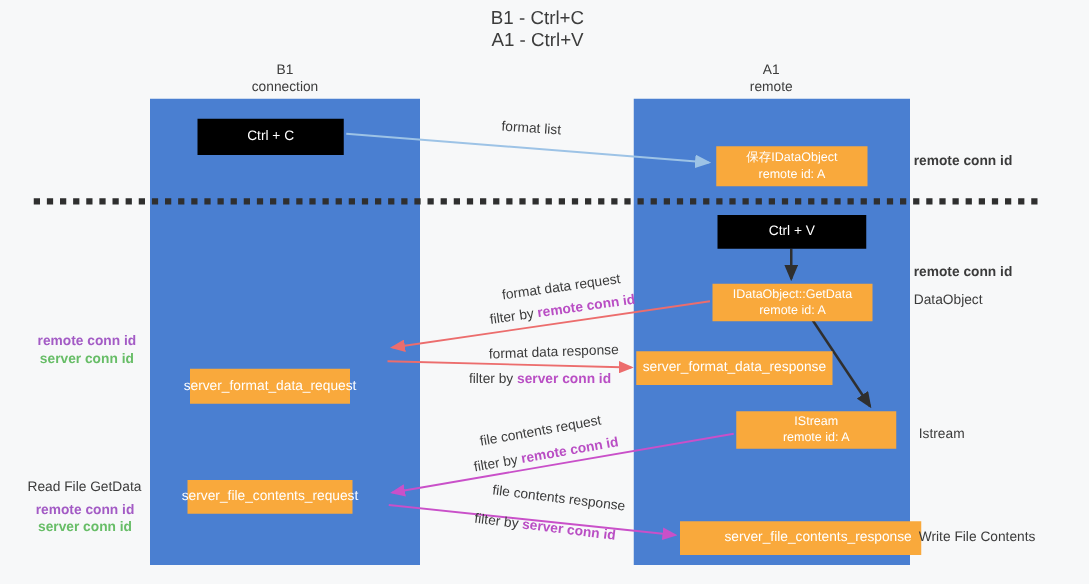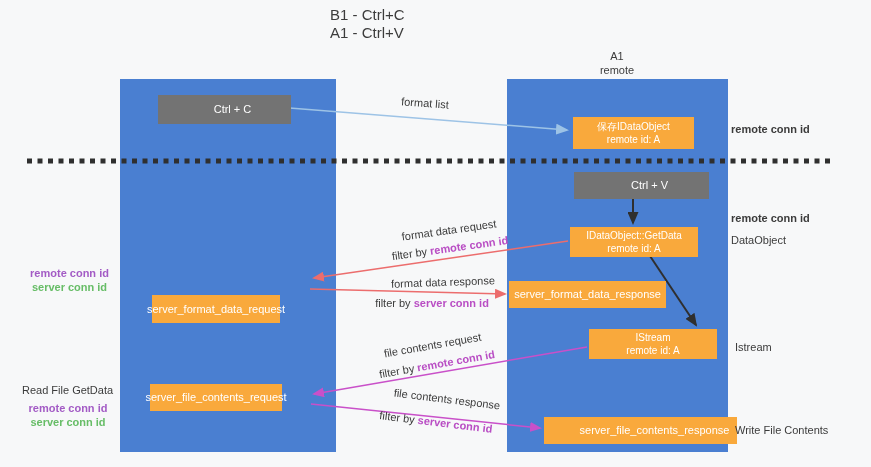--- a/index.html
+++ b/index.html
@@ -2,25 +2,25 @@
 <html><head>
 <meta charset="utf-8">
 <style>
   html,body{margin:0;padding:0;}
   body{background:#f7f8f9;font-family:"Liberation Sans","DejaVu Sans",sans-serif;}
   .canvas{position:relative;width:871px;height:467px;overflow:hidden;background:#f7f8f9;}
   .abs{position:absolute;}
   .col{position:absolute;top:79px;height:373px;background:#4a7fd1;}
   .col-left{left:120px;width:216px;}
   .col-right{left:507px;width:221px;}
-  .title{left:330px;top:6px;width:200px;font-size:15px;line-height:18px;color:#3c3c3c;}
+  .title{left:330px;top:6px;width:200px;text-align:center;font-size:15px;line-height:18px;color:#3c3c3c;}
   .colhead{top:49px;width:160px;text-align:center;font-size:11px;line-height:14px;color:#3c3c3c;}
   .node{position:absolute;display:flex;flex-direction:column;align-items:center;justify-content:center;
         background:#f9a93c;color:#fff;text-align:center;font-size:11px;line-height:13px;}
-  .node.green{background:#737373;padding-left:16px;}
+  .node.green{background:#000000;}
   .node .l2{font-size:10px;}
   .edge-label{position:absolute;text-align:center;font-size:11px;color:#3b3b3b;white-space:nowrap;}
   .purple{color:#a35bc5;font-weight:bold;}
   .magenta{color:#b94ec4;font-weight:bold;}
   .greentxt{color:#67bd67;font-weight:bold;}
   .sidelbl{position:absolute;font-size:11px;color:#3b3b3b;white-space:nowrap;}
   .sidegroup{position:absolute;text-align:center;font-size:11px;line-height:14px;white-space:nowrap;}
   .r-4{transform:rotate(4deg);}
   .r-n8{transform:rotate(-8deg);}
   .r-n2{transform:rotate(-2deg);}
@@ -67,20 +67,24 @@
     <line x1="587" y1="347" x2="314" y2="394" stroke="#c950c9" stroke-width="1.5" marker-end="url(#m-mag)"></line>
 
     <line x1="311" y1="404" x2="540" y2="428" stroke="#c950c9" stroke-width="1.5" marker-end="url(#m-mag)"></line>
   </svg>
 
   <div class="abs title">
     <div>B1 - Ctrl+C</div>
     <div>A1 - Ctrl+V</div>
   </div>
 
+  <div class="abs colhead" style="left:148px;">
+    <div>B1</div>
+    <div>connection</div>
+  </div>
   <div class="abs colhead" style="left:537px;">
     <div>A1</div>
     <div>remote</div>
   </div>
 
   <div class="node green" style="left:158px;top:95px;width:117px;height:29px;">
     <div>Ctrl + C</div>
   </div>
 
   <div class="node" style="left:573px;top:117px;width:121px;height:32px;">

